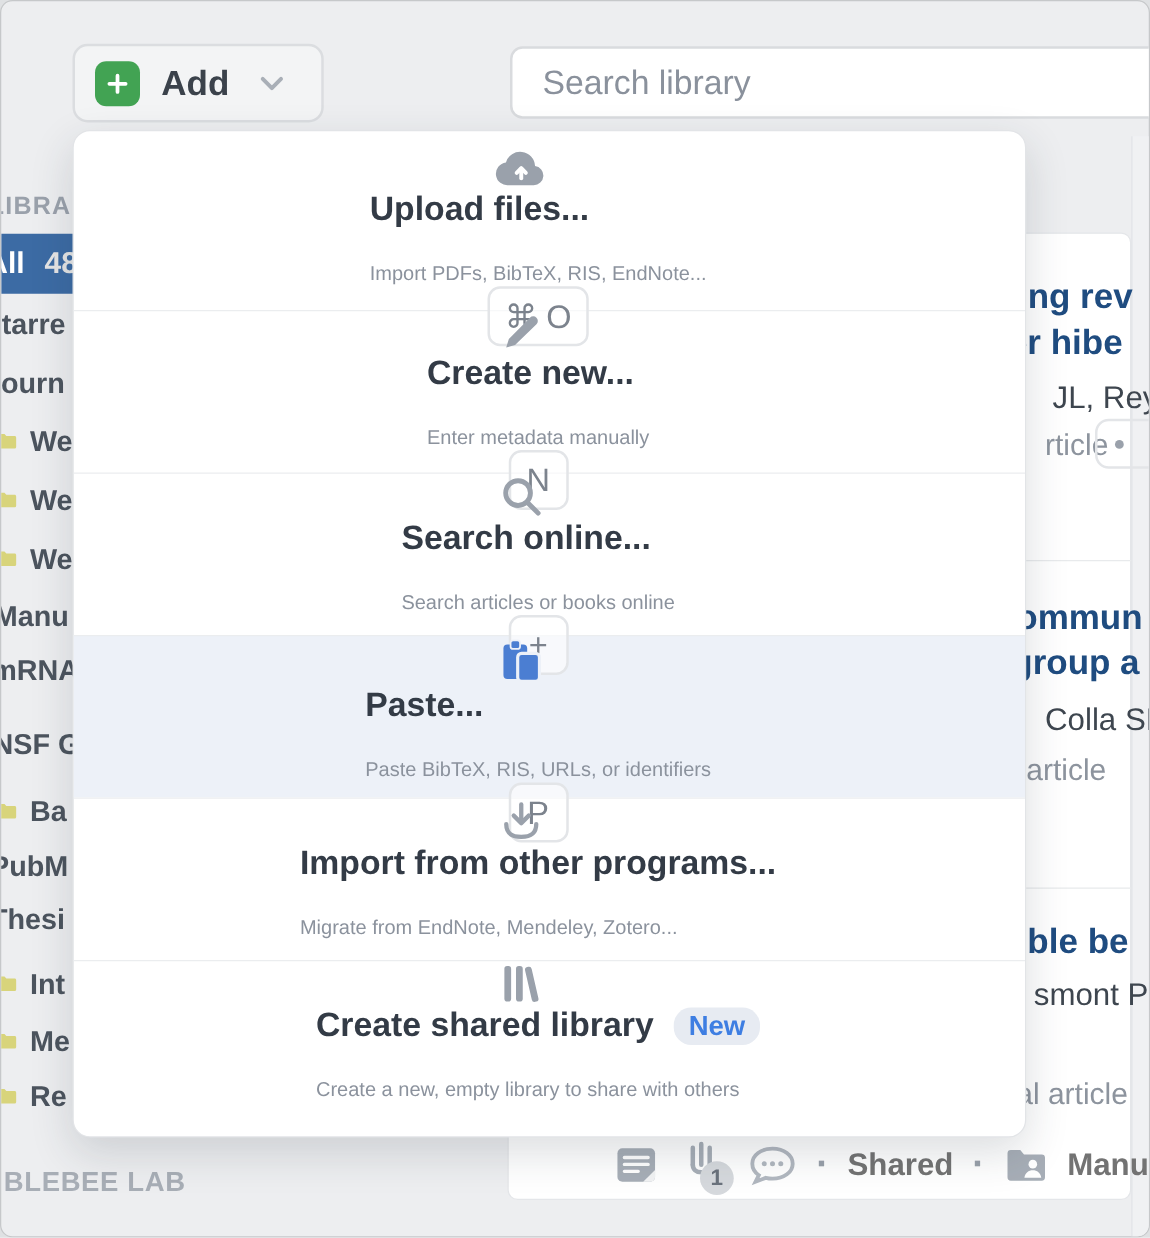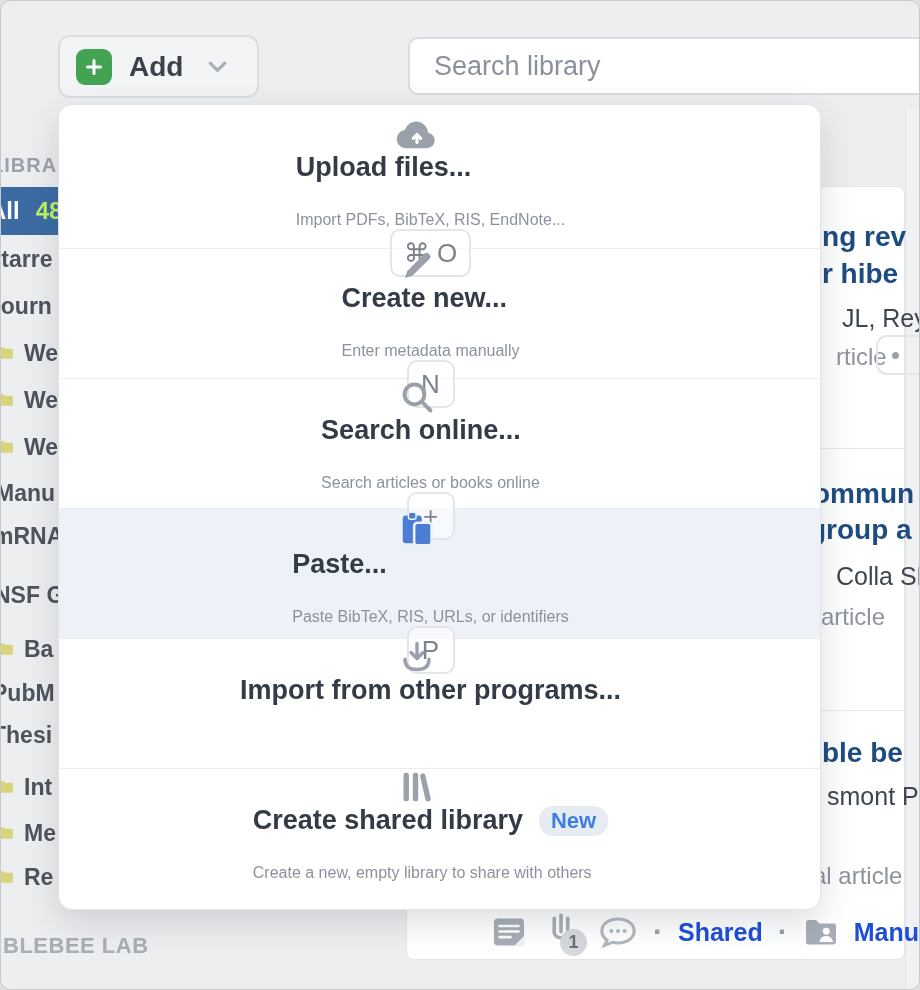--- a/index.html
+++ b/index.html
@@ -16,39 +16,39 @@
               border:2px solid #d9dbde;border-radius:10px;box-sizing:border-box;z-index:6;}
   .search-box input{width:100%;height:100%;border:none;outline:none;background:transparent;
               font-size:27px;color:#3b424b;padding:0 24px;box-sizing:border-box;
               font-family:"Liberation Sans",sans-serif;}
   .search-box input::placeholder{color:#8a919c;}
   
   .sb-row{position:absolute;left:0;width:405px;display:flex;align-items:center;z-index:1;
           font-weight:bold;color:#4c545e;font-size:23px;height:34px;white-space:nowrap;}
   .sb-header{color:#9aa1ab;font-size:20px;letter-spacing:1px;height:28px;}
   .sb-sel{background:#3c6ba4;height:48px;color:#fff;font-size:24px;}
-  .sb-sel .cnt{color:#bef264;margin-left:16px;}
+  .sb-sel .cnt{color:#e5e5e5;margin-left:16px;}
   .sb-folder-ic{width:17px;height:14px;margin-right:10px;flex:0 0 auto;}
   .sb-footer{color:#a8aeb6;font-size:22px;letter-spacing:0.5px;height:28px;}
   
   .panel{position:absolute;left:405px;top:185px;width:499px;height:774px;background:#fff;
          border:1px solid #e4e6e9;border-radius:8px;box-sizing:border-box;z-index:1;}
   .hdiv{position:absolute;left:405px;width:499px;height:1px;background:#e8eaec;z-index:2;}
   .vline{position:absolute;left:904px;top:108px;width:1px;height:882px;background:#e2e4e7;z-index:2;}
   .rstrip{position:absolute;left:905px;top:108px;width:15px;height:882px;background:#f0f1f3;z-index:1;}
   .frag{position:absolute;white-space:nowrap;z-index:2;}
   .a-title{font-size:28px;font-weight:bold;color:#1f4c80;cursor:pointer;}
   .a-auth{font-size:25px;color:#3e464f;margin-left:20px;}
   .a-meta{font-size:24px;color:#8d949e;}
   .pill{position:absolute;left:875px;top:334px;width:80px;height:40px;border:2px solid #e3e5e8;
         border-radius:11px;box-sizing:border-box;z-index:2;display:flex;align-items:center;padding-left:14px;}
   .pill i{width:7px;height:7px;border-radius:50%;background:#9aa1ab;}
   .meta2{position:absolute;left:489px;top:908px;height:46px;display:flex;align-items:center;
          gap:15px;z-index:2;}
-  .meta2 .lbl{font-size:25px;font-weight:bold;color:#1d4ed8;}
+  .meta2 .lbl{font-size:25px;font-weight:bold;color:#737373;}
   .meta2 .dot{font-size:30px;font-weight:bold;color:#9aa1ab;line-height:1;}
   .att-wrap{position:relative;width:40px;height:44px;}
   .att-badge{position:absolute;right:-4px;bottom:-2px;width:27px;height:27px;border-radius:50%;
              background:#d6d9dd;color:#6a727c;font-size:18px;font-weight:bold;display:flex;
              align-items:center;justify-content:center;}
   
   .menu{position:absolute;left:57px;top:103px;width:763px;height:806px;background:#fff;
         border:1px solid #e2e4e7;border-radius:14px;box-shadow:0 12px 34px rgba(40,50,60,.16);
         z-index:10;box-sizing:border-box;padding:13px 0;}
   .mi{height:130px;display:flex;align-items:center;padding:0 40px 0 22px;box-sizing:border-box;
@@ -275,20 +275,21 @@
     <div class="mi">
       <span class="mi-icon">
         <svg width="36" height="36" viewBox="0 0 24 24" fill="none" stroke="#9aa1ab" stroke-width="2.3" stroke-linecap="round" stroke-linejoin="round">
           <path d="M12 3v9.5"></path>
             <path d="M8 9l4 4 4-4"></path>
             <path d="M4 13.5c0 4.8 2.7 6.8 8 6.8s8-2 8-6.8"></path>
         </svg>
       </span>
       <span class="mi-text">
         <span class="mi-title">Import from other programs...</span>
+        <div class="mi-sub">Migrate from EndNote, Mendeley, Zotero...</div>
       </span>
     </div>
 
     <div class="mi">
       <span class="mi-icon">
         <svg width="36" height="36" viewBox="0 0 24 24" fill="#9aa1ab">
           <rect x="3" y="2.5" width="3.6" height="19" rx="1.5"></rect>
           <rect x="9.2" y="2.5" width="3.6" height="19" rx="1.5"></rect>
           <rect x="15.8" y="2.8" width="3.6" height="19" rx="1.5" transform="rotate(-13 17.6 12.3)"></rect>
         </svg>

